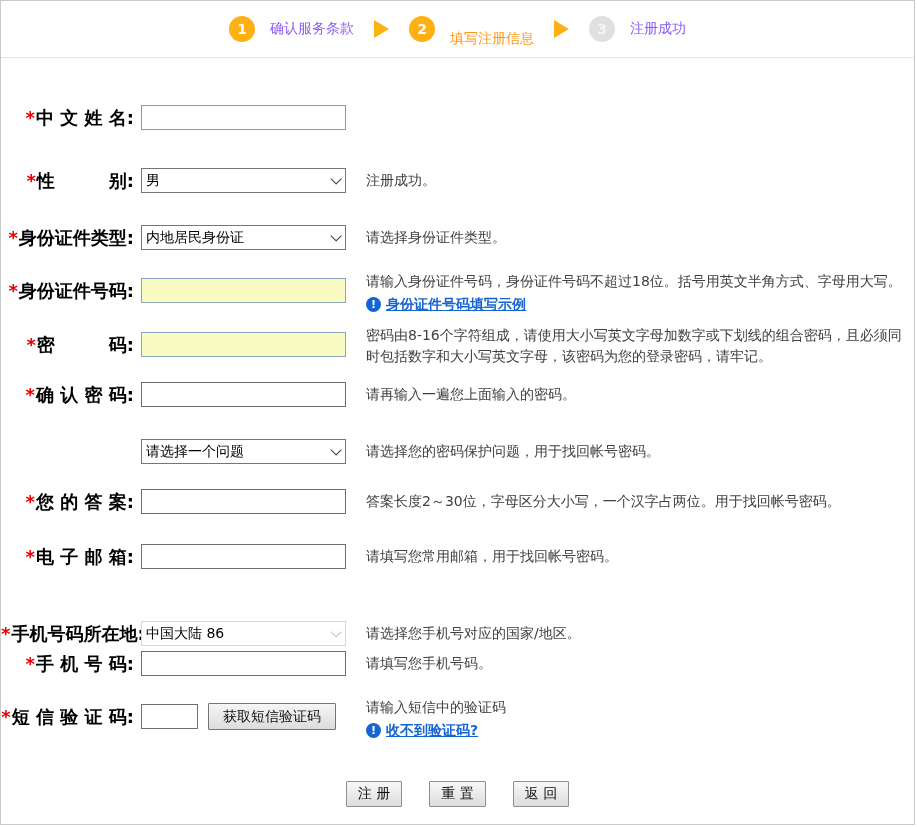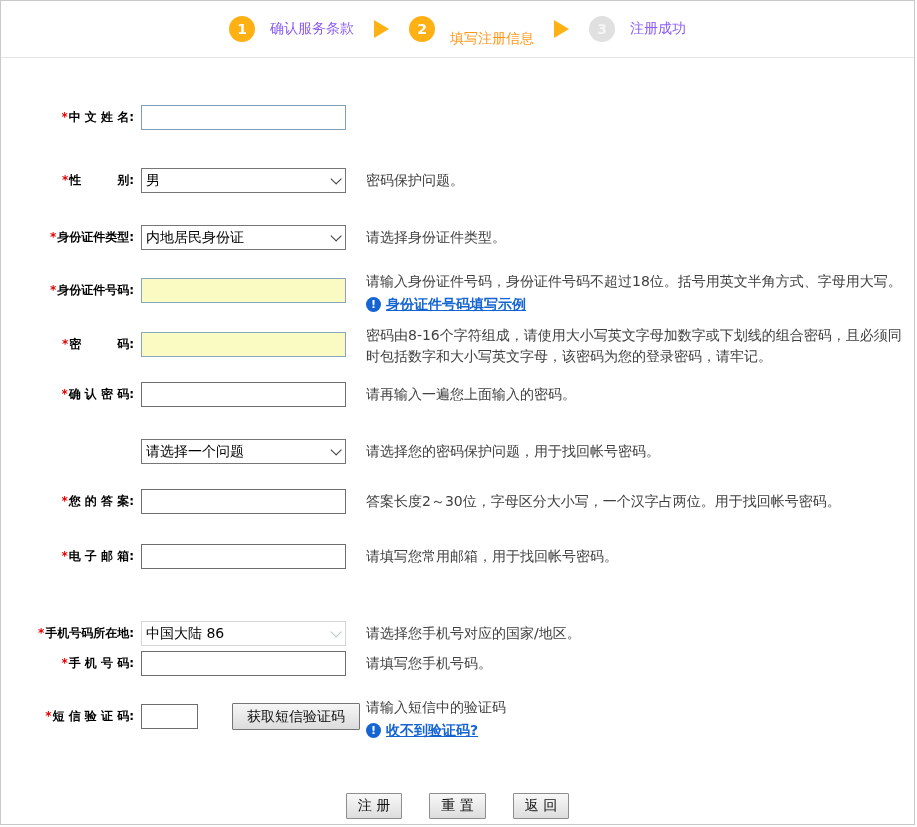--- a/index.html
+++ b/index.html
@@ -16,52 +16,52 @@
   .step-circle.done, .step-circle.active { background:#ffb114; }
   .step-circle.pending { background:#e0e0e0; color:#f5f5f5; }
   .step-label { font-size:14px; color:#8b5cf6; }
   .step-label.active { color:#ff9818;margin-top:20px; }
   .step-arrow { width:0; height:0; border-left:15px solid #ffb114;
                 border-top:9px solid transparent; border-bottom:9px solid transparent; }
 
   
   .row { position:absolute; left:0; width:100%; height:30px; }
   .lbl { position:absolute; left:0; top:0; width:133px; text-align:right;
-         font-size:12px; font-weight:bold; color:#000; line-height:25px; white-space:pre; }
+         font-size:18px; font-weight:bold; color:#000; line-height:25px; white-space:pre; }
   .req { color:#e60000; margin-right:1px; }
   .ctl { position:absolute; left:140px; top:0; }
   input.text { width:205px; height:25px; border:1px solid #6e6e6e; background:#fff;
                font-size:14px; padding:0 4px; outline:none; }
   input.text.blue { border-color:#7f9db9; }
   input.text.yellow { border-color:#8aa4ba; background:#fafac3; }
   input.text.small { width:57px; }
   .fakeselect { width:205px; height:25px; border:1px solid #767676; background:#fff;
                 display:flex; align-items:center; justify-content:space-between;
                 padding:0 7px 0 4px; font-size:14px; color:#000; cursor:default; }
   .fakeselect.disabled { border-color:#d6d6d6; }
   .chev { width:8px; height:8px; border-right:1.6px solid #3c3c3c; border-bottom:1.6px solid #3c3c3c;
           transform:rotate(45deg) translateY(-3px); }
   .fakeselect.disabled .chev { border-color:#bcc6ce; }
   .smsbtn { position:absolute; left:207px; top:-1px; height:27px; padding:0 14px;
             border:1px solid #757575; background:linear-gradient(#f6f6f6,#dcdcdc);
             font-size:14px; color:#111; border-radius:1px; cursor:pointer;
-            font-family:inherit;margin-left:24px; }
+            font-family:inherit; }
   .hint { position:absolute; left:365px; top:0; width:548px; font-size:14px;
           color:#404040; line-height:21px; margin-top:2px; }
   .hint.multi { margin-top:-7px; }
   .linkline { display:flex; align-items:center; gap:5px; margin-top:2px; }
   .info-icon { display:inline-block; width:15px; height:15px; border-radius:50%;
                background:#1464d2; color:#fff; font-size:11px; font-weight:bold;
                text-align:center; line-height:15px; flex:0 0 auto; }
   a.blue-link { color:#1464d2; font-weight:bold; font-size:14px;
                 text-decoration:underline; cursor:pointer; }
 
   
   .actions { position:absolute; top:776px; left:0; right:0; text-align:center; }
-  .btn { display:inline-block; margin:16px 11px; min-width:46px; padding:3px 11px;
+  .btn { display:inline-block; margin:4px 11px; min-width:46px; padding:3px 11px;
          border:1px solid #8e8e8e; background:linear-gradient(#f8f8f8,#dddddd);
          font-size:14px; color:#111; border-radius:1px; cursor:pointer;
          font-family:inherit; white-space:pre; }
 </style>
 </head>
 <body>
 
 <div class="page">
 
   <div class="stepbar">
@@ -85,21 +85,21 @@
     <div class="lbl"><span class="req">*</span><span>中 文 姓 名:</span></div>
     <input type="text" class="ctl text blue" style="">
   </div>
 
   <div class="row" style="top:167px">
     <div class="lbl"><span class="req">*</span><span>性　　　别:</span></div>
     <div class="ctl fakeselect">
       <span>男</span>
       <span class="chev"></span>
     </div>
-    <div class="hint">密码保护问题。</div>
+    <div class="hint">注册成功。</div>
   </div>
 
   <div class="row" style="top:224px">
     <div class="lbl"><span class="req">*</span><span>身份证件类型:</span></div>
     <div class="ctl fakeselect">
       <span>内地居民身份证</span>
       <span class="chev"></span>
     </div>
     <div class="hint">请选择身份证件类型。</div>
   </div>

